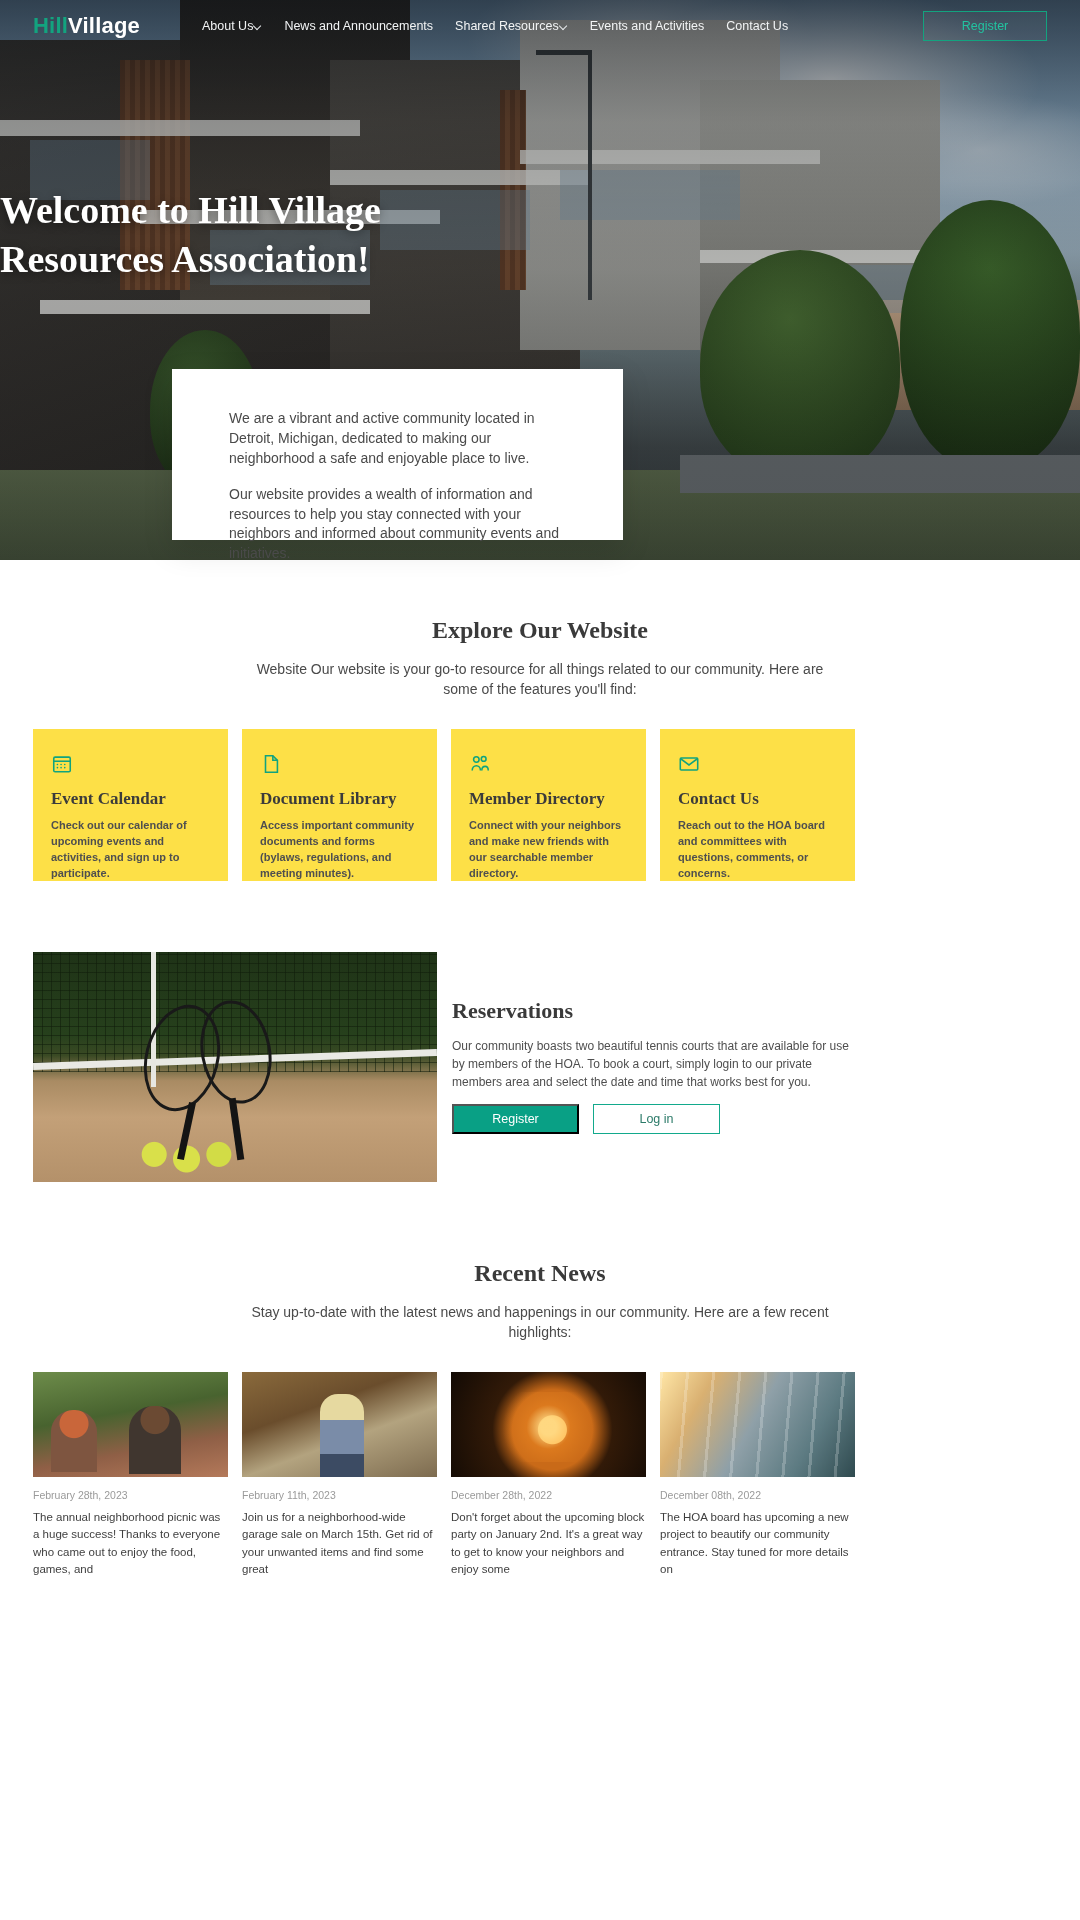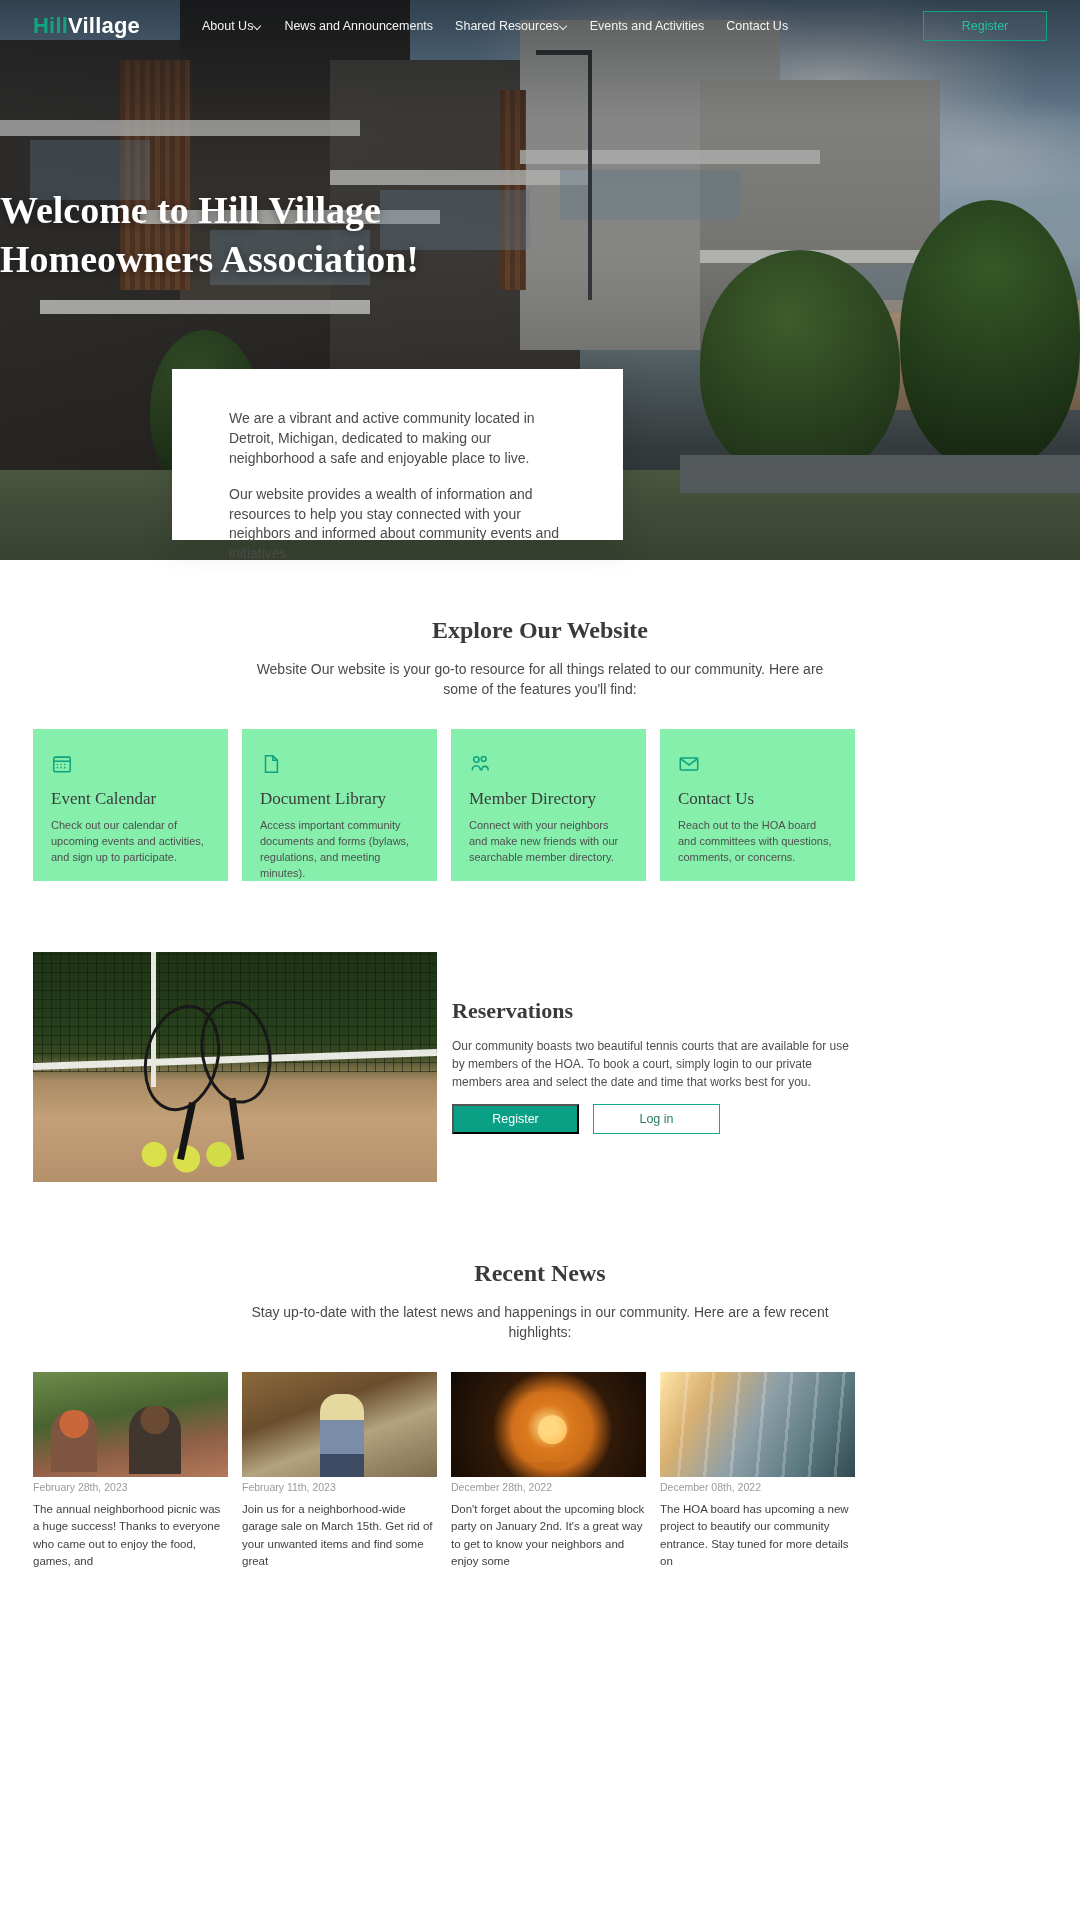--- a/index.html
+++ b/index.html
@@ -121,21 +121,21 @@
     text-align:center; font-family:"Liberation Serif", serif;
     font-weight:700; color:#3a3a3a;
   }
   .explore-title { position:absolute; left:0; right:0; top:617px; font-size:24px; }
   .explore-sub {
     position:absolute; left:240px; width:600px; top:660px;
     text-align:center; color:#4a4a4a; font-size:14px; line-height:1.42;
   }
 
   .cards { position:absolute; left:33px; top:729px; width:1014px; display:flex; gap:14px; }
-  .card { width:195px; height:152px; background:#86efac; padding:24px 18px 0 18px; }
+  .card { width:195px; height:152px; background:#fde047; padding:24px 18px 0 18px;font-weight:bold; }
   .card-icon { width:22px; height:22px; color:#10a37f; margin-bottom:14px; }
   .card-icon svg { width:22px; height:22px; display:block; }
   .card-title {
     font-family:"Liberation Serif", serif; font-size:17px; color:#3b3b3b; margin-bottom:9px;
   }
   .card-text { font-size:11px; line-height:1.45; color:#4f4f4f; }
 
   
   .res-img {
     position:absolute; left:33px; top:952px; width:404px; height:230px; overflow:hidden;
@@ -167,21 +167,21 @@
   .btn-primary { background:#09a085; color:#ffffff; }
   .btn-outline { background:#ffffff; border:1px solid #12a98c; color:#2b7a68; }
 
   
   .news-title { position:absolute; left:0; right:0; top:1260px; font-size:24px; }
   .news-sub { position:absolute; left:220px; width:640px; top:1303px; text-align:center; color:#4a4a4a; font-size:14px; line-height:1.42; }
 
   .news-row { position:absolute; left:33px; top:1372px; width:1014px; display:flex; gap:14px; }
   .news-card { width:195px; }
   .news-thumb { width:195px; height:105px; overflow:hidden; position:relative; }
-  .news-date { margin-top:4px; font-size:10.5px; color:#9a9a9a; }
+  .news-date { margin-top:12px; font-size:10.5px; color:#9a9a9a; }
   .news-text { margin-top:8px; font-size:11.5px; line-height:1.5; color:#3f3f3f; }
 
   .th1 { background:linear-gradient(170deg,#6d8c4a 0%,#48632f 40%,#8f5f46 70%,#b4795a 100%); }
   .th1:after{ content:""; position:absolute; left:18px; top:38px; width:46px; height:62px; background:radial-gradient(circle at 50% 22%,#c9663a 0 14px,#7e5540 15px); border-radius:22px 22px 0 0; }
   .th1:before{ content:""; position:absolute; left:96px; top:34px; width:52px; height:68px; background:radial-gradient(circle at 50% 20%,#6b4a33 0 14px,#40362f 15px); border-radius:24px 24px 0 0; }
   .th2 { background:linear-gradient(160deg,#8a6a3c 0%,#6a4d2c 35%,#b3a37f 60%,#7d6b4f 100%); }
   .th2:after{ content:""; position:absolute; left:78px; top:22px; width:44px; height:83px; background:linear-gradient(180deg,#e6d9a0 0 26px,#7a8ca8 26px 60px,#3c4b63 60px); border-radius:18px 18px 0 0; }
   .th3 { background:radial-gradient(circle at 52% 55%, #ffd77a 0 14px, #c96a18 15px 40px, #321a08 60px, #120a04 100%); }
   .th3:before{ content:""; position:absolute; left:40px; top:20px; width:115px; height:70px; background:radial-gradient(circle at 50% 50%, rgba(255,216,130,.85) 0 8px, rgba(255,150,40,.35) 22px, rgba(0,0,0,0) 46px); }
   .th4 { background:linear-gradient(120deg,#ffe6a6 0%,#d9b071 22%,#8fa0a8 48%,#5d7b82 75%,#2f4a4f 100%); }
@@ -217,21 +217,21 @@
       <div class="tree t1"></div>
         <div class="tree t2"></div>
         <div class="tree t3"></div>
       <div class="ground"></div>
         <div class="road"></div>
     </div>
     <div class="hero-shade"></div>
 
     <div class="hero-title">
       <div>Welcome to Hill Village</div>
-      <div>Homeowners Association!</div>
+      <div>Resources Association!</div>
     </div>
   </div>
 
   <div class="nav">
     <a class="logo">
       <span class="hill">Hill</span><span class="village">Village</span>
     </a>
     <div class="nav-links">
       <a class="nav-link">
         <span>About Us</span>

